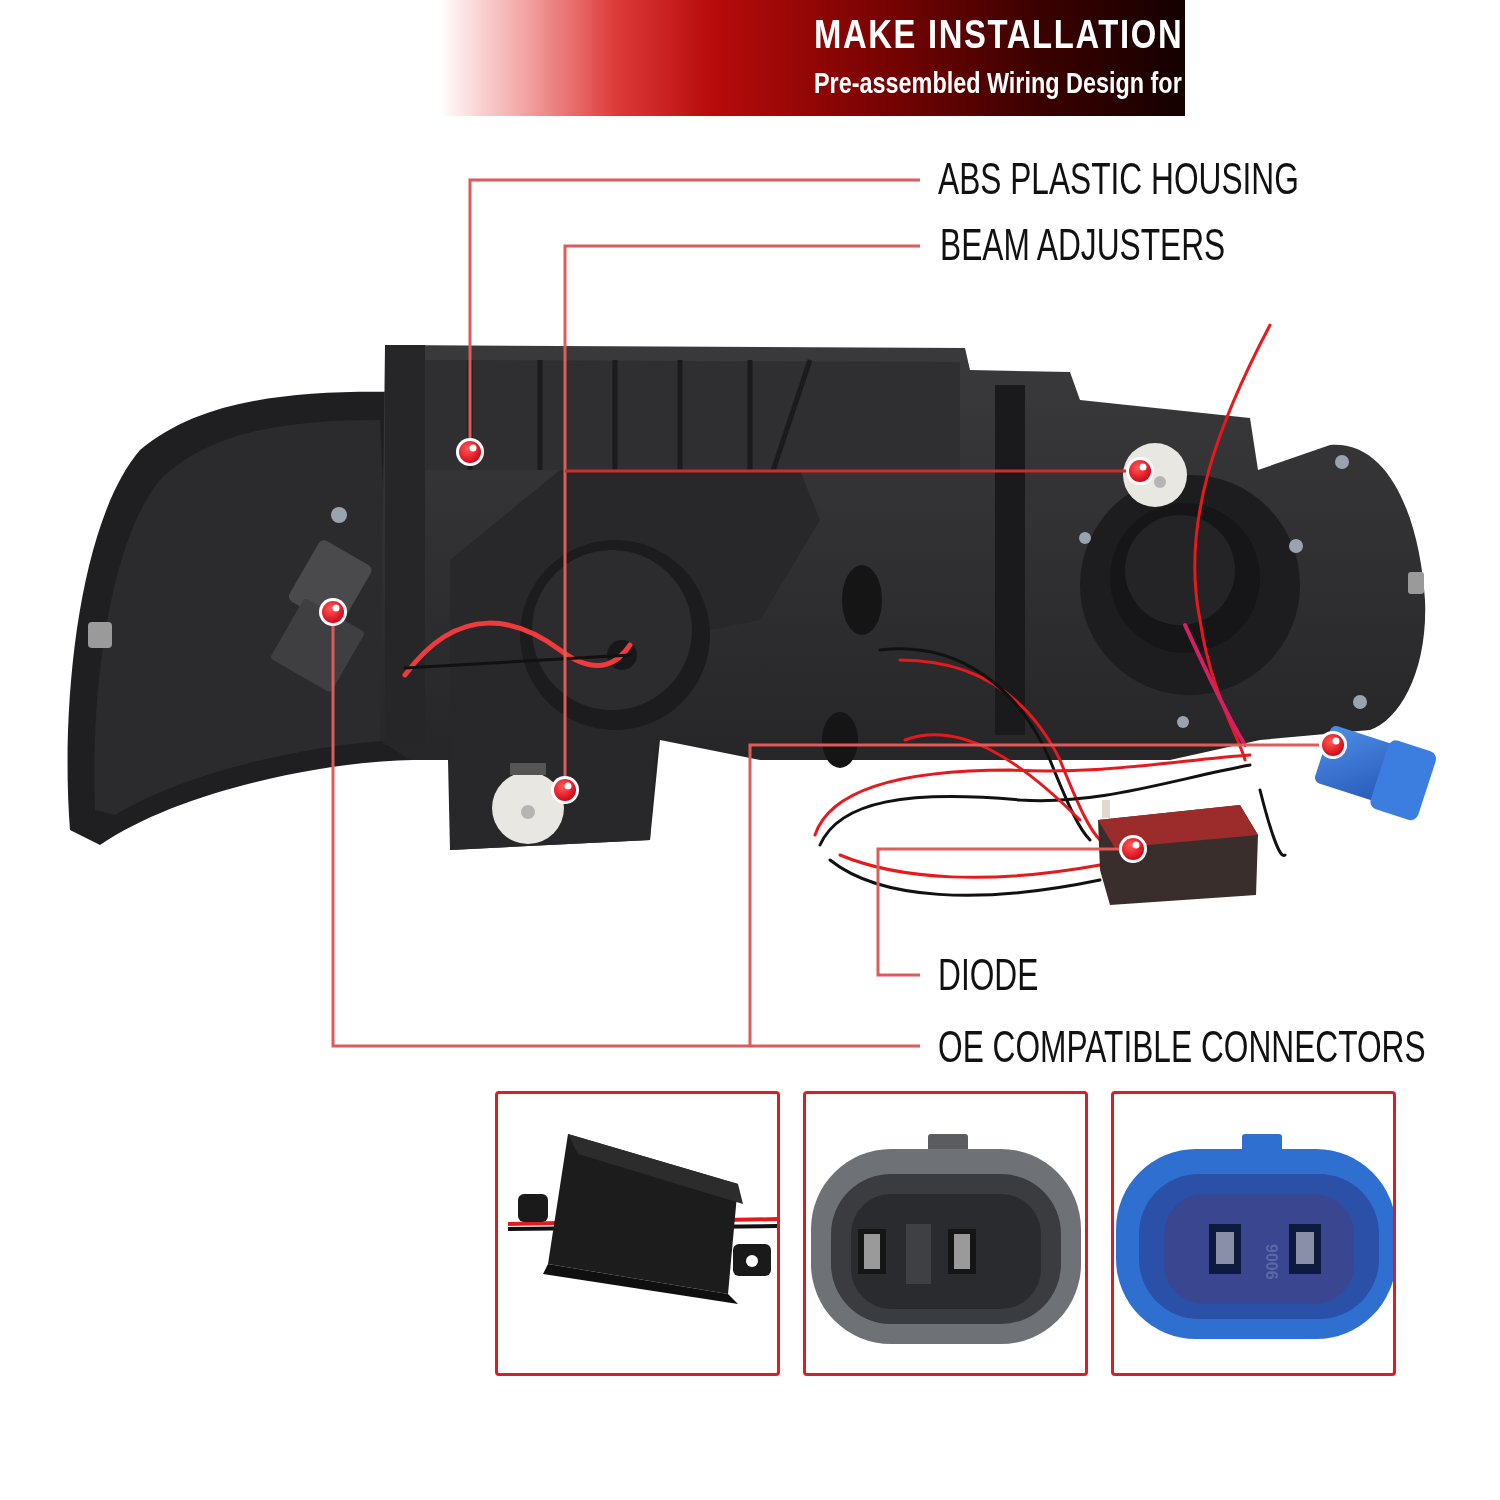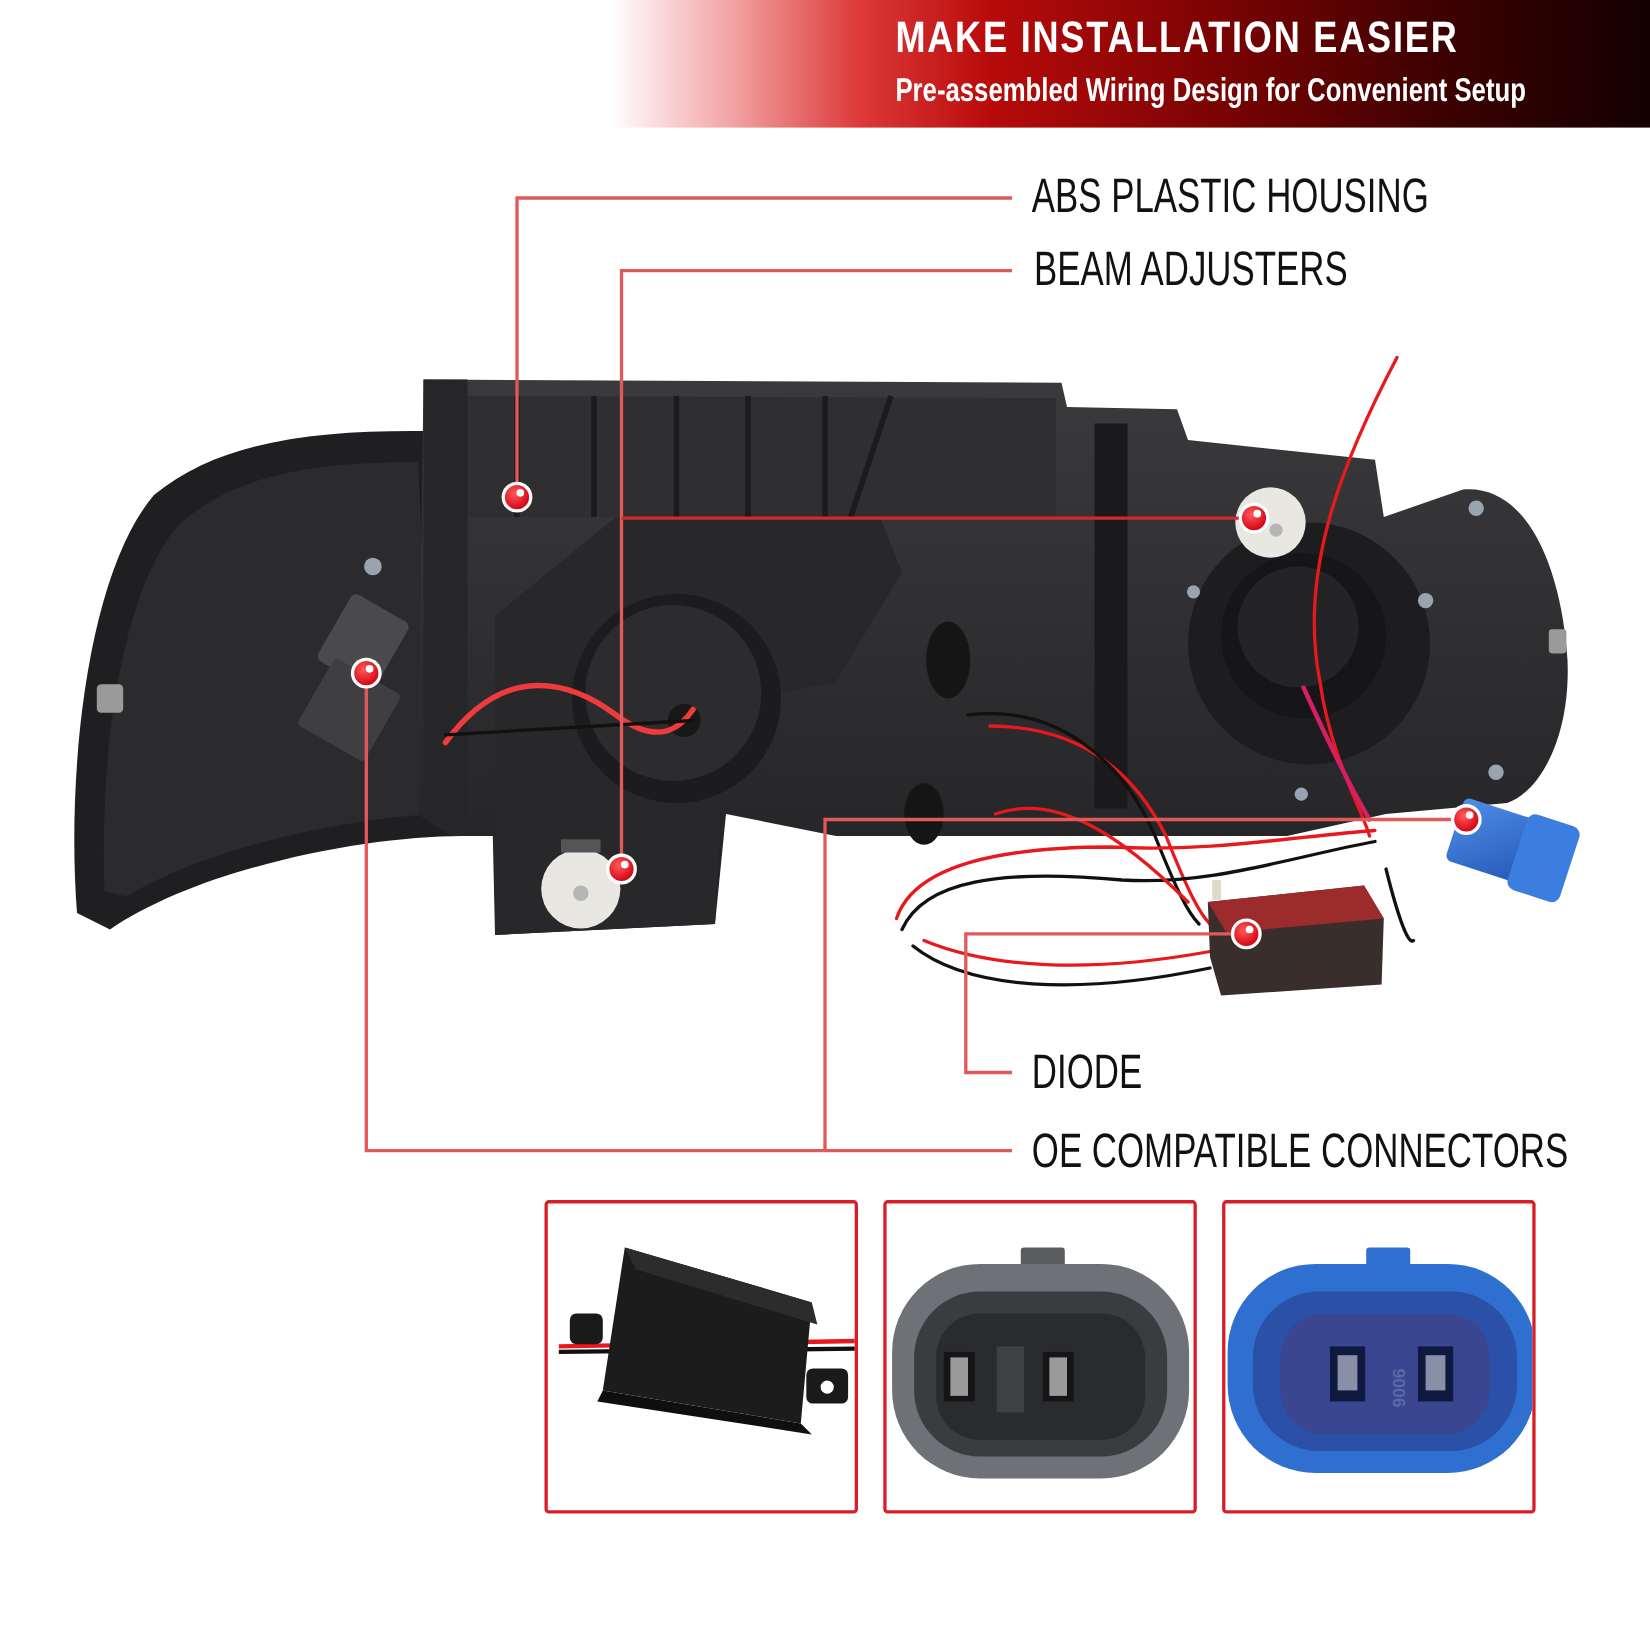--- a/index.html
+++ b/index.html
@@ -1,20 +1,20 @@
 <!DOCTYPE html>
 <html><head>
 <meta charset="utf-8">
 <style>
   * { box-sizing: border-box; margin: 0; padding: 0; }
   html, body { width: 1500px; height: 1500px; background: #ffffff; overflow: hidden; }
   body { position: relative; font-family: "Liberation Sans", sans-serif; }
 
   .banner {
-    position: absolute; left: 0; top: 0; width: 1500px; height: 116px;
+    position: absolute; left: 0; top: 0; width: 1185px; height: 116px;
     background: linear-gradient(90deg, #ffffff 0%, #ffffff 37%, #f3a7a7 44%, #dd3a3a 52%, #b80b0b 60%, #7a0303 74%, #3a0101 88%, #150000 100%);
     padding-left: 20px;
   }
   .banner-title {
     position: absolute; left: 814px; top: 12px;
     font-family: "Liberation Sans", sans-serif; font-weight: bold;
     font-size: 40px; letter-spacing: 2px; color: #ffffff;
     transform: scaleX(0.82); transform-origin: left top; white-space: nowrap;
   }
   .banner-sub {

